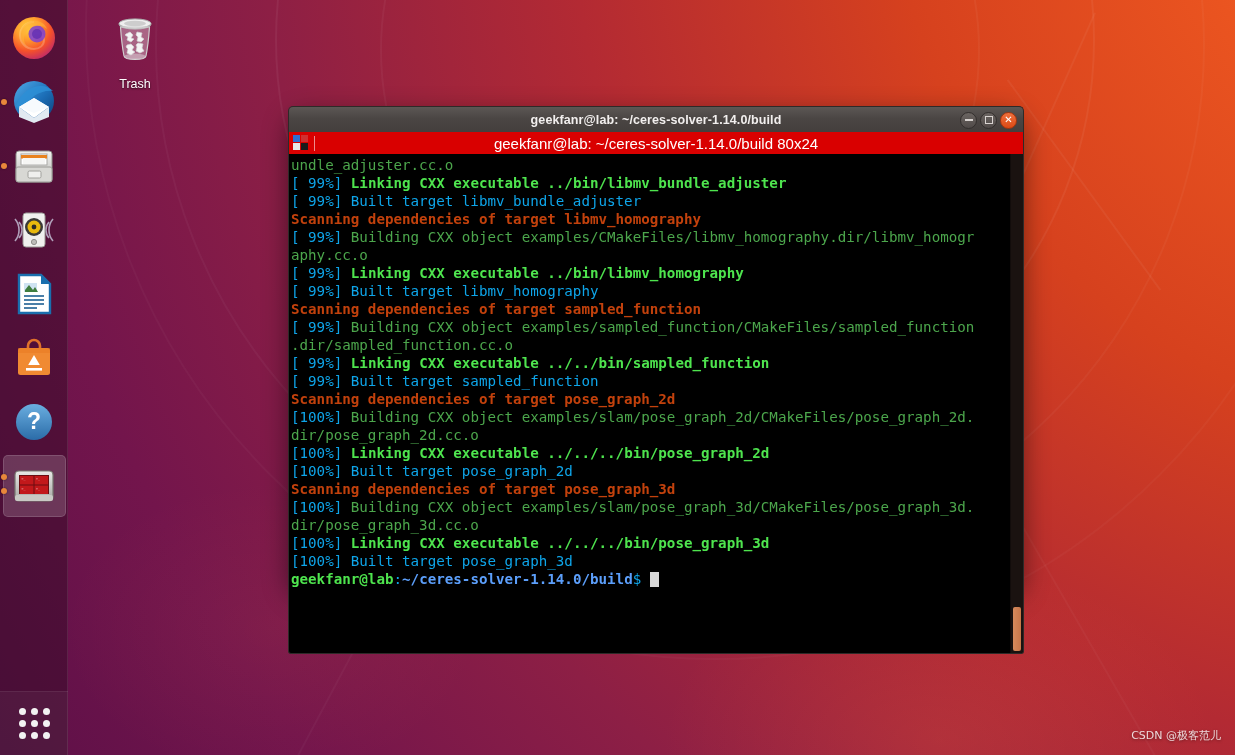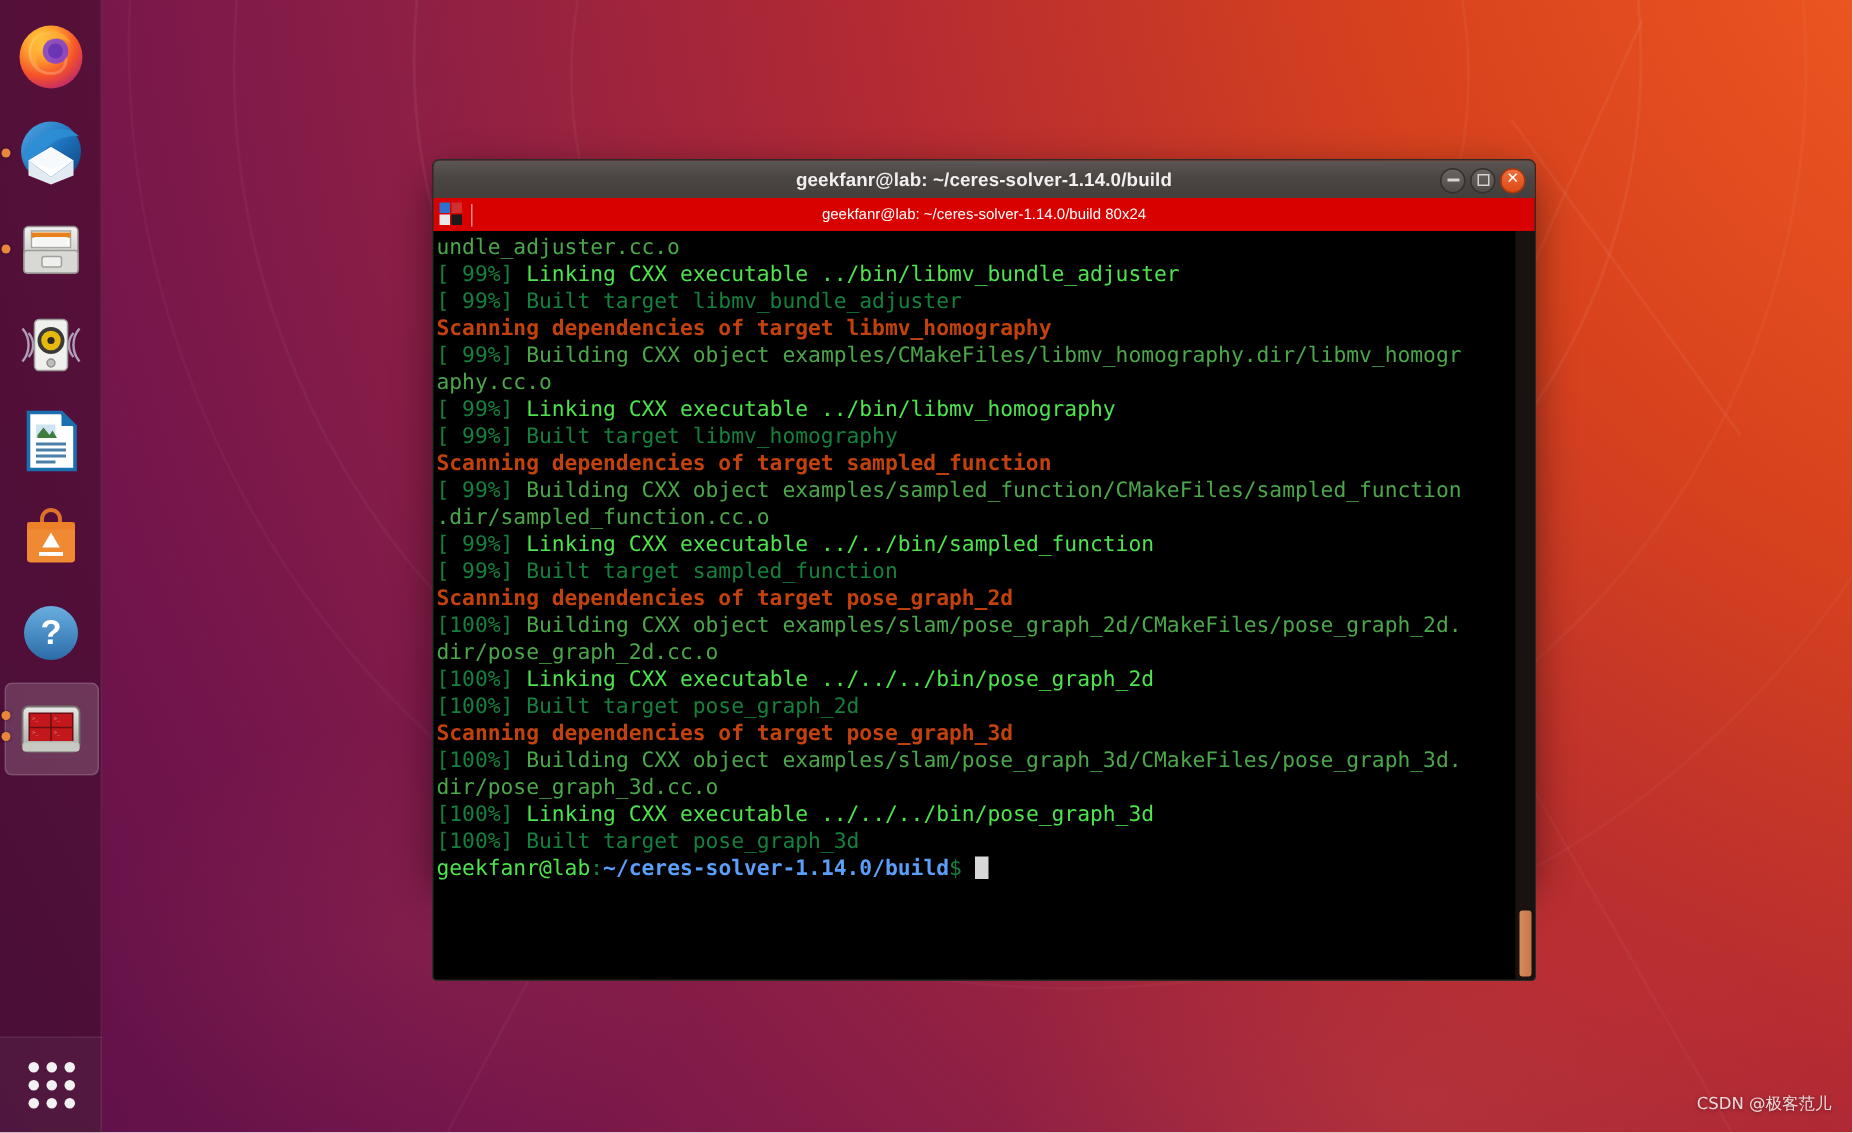--- a/index.html
+++ b/index.html
@@ -156,21 +156,21 @@
   #tab-menu-icon i.b { background: #2f6fd0; }
   #tab-menu-icon i.r { background: #d03030; }
   #tab-menu-icon i.w { background: #e8e8e8; }
   #tab-menu-icon i.k { background: #1b1b1b; position: relative; }
   #tab-sep {
     width: 1px; height: 15px; background: rgba(255,255,255,0.55);
     margin: 0 6px 0 3px; flex: none;
   }
   #tab-title {
     position: absolute; left: 0; right: 0; text-align: center;
-    font-size: 10px; color: #ffffff; font-weight: normal;
+    font-size: 15px; color: #ffffff; font-weight: normal;
     pointer-events: none;
   }
 
   #term-body {
     position: relative;
     height: 500px;
     background: #000000;
     border: 1px solid #2e2a28; border-top: none;
     border-bottom-left-radius: 3px; border-bottom-right-radius: 3px;
     overflow: hidden;
@@ -179,23 +179,23 @@
   #term-text {
     flex: 1;
     padding: 2px 0 0 2px;
     font-family: "DejaVu Sans Mono", monospace;
     font-size: 14.2px;
     line-height: 18px;
     white-space: pre;
     overflow: hidden;
   }
   #term-text .line { height: 18px; }
-  .c-green-b { color: #4ee44e; font-weight: normal; }
+  .c-green-b { color: #4ee44e; font-weight: bold; }
   .c-green    { color: #4ca64c; }
-  .c-white    { color: #15803d; }
+  .c-white    { color: #0ea5e9; }
   .c-magenta  { color: #c2410c; font-weight: bold; }
   .c-blue-b   { color: #5c9ffb; font-weight: bold; }
   .cursor {
     display: inline-block;
     width: 9px; height: 15px;
     background: #d8d8d8;
     vertical-align: -3px;
   }
   #term-scrollbar {
     width: 13px; height: 100%;
@@ -392,20 +392,38 @@
           <i></i>
           <i></i>
           <i></i>
           <i></i>
           <i></i>
           <i></i>
       </span>
     </div>
   </div>
 
+  <div id="trash">
+    <span>
+      <svg width="58" height="58" viewBox="0 0 58 58">
+        <ellipse cx="29" cy="12.5" rx="16" ry="4.6" fill="#d9d9d9" stroke="#9c9c9c"></ellipse>
+        <ellipse cx="29" cy="11.5" rx="16" ry="4.6" fill="#efefef" stroke="#a8a8a8"></ellipse>
+        <ellipse cx="29" cy="11.5" rx="11" ry="2.8" fill="#cdcdcd"></ellipse>
+        <path d="M14.5 15c1 14 2.5 24 3.5 29 .4 2 4 3.4 11 3.4s10.6-1.4 11-3.4c1-5 2.5-15 3.5-29z" fill="#ffffff" fill-opacity="0.33" stroke="#cfcfcf" stroke-width="1.2"></path>
+        <g fill="#f4f4f4" stroke="#d4d4d4" stroke-width="0.7">
+          <path d="M20 22l4-2 3 3-2 3 3 1-3 3-4-2 1-3-3-2z"></path>
+          <path d="M31 20l5 1-1 4 3 2-3 3-4-1 1-4-2-2z"></path>
+          <path d="M21 33l4-1 3 3-2 3 3 2-4 3-4-2 1-4-2-2z"></path>
+          <path d="M32 31l5 1-1 4 2 3-4 2-4-2 1-4-1-2z"></path>
+        </g>
+        <ellipse cx="29" cy="44.5" rx="11" ry="3" fill="#e6e6e6" fill-opacity="0.45"></ellipse>
+      </svg>
+    </span>
+    <div class="label">Trash</div>
+  </div>
 
   <div id="term-window">
 
     <div id="titlebar">
       <span id="title-text">geekfanr@lab: ~/ceres-solver-1.14.0/build</span>
       <span id="winbtns">
         <span class="wbtn">
             <span class="bar"></span>
           </span>
         <span class="wbtn">

